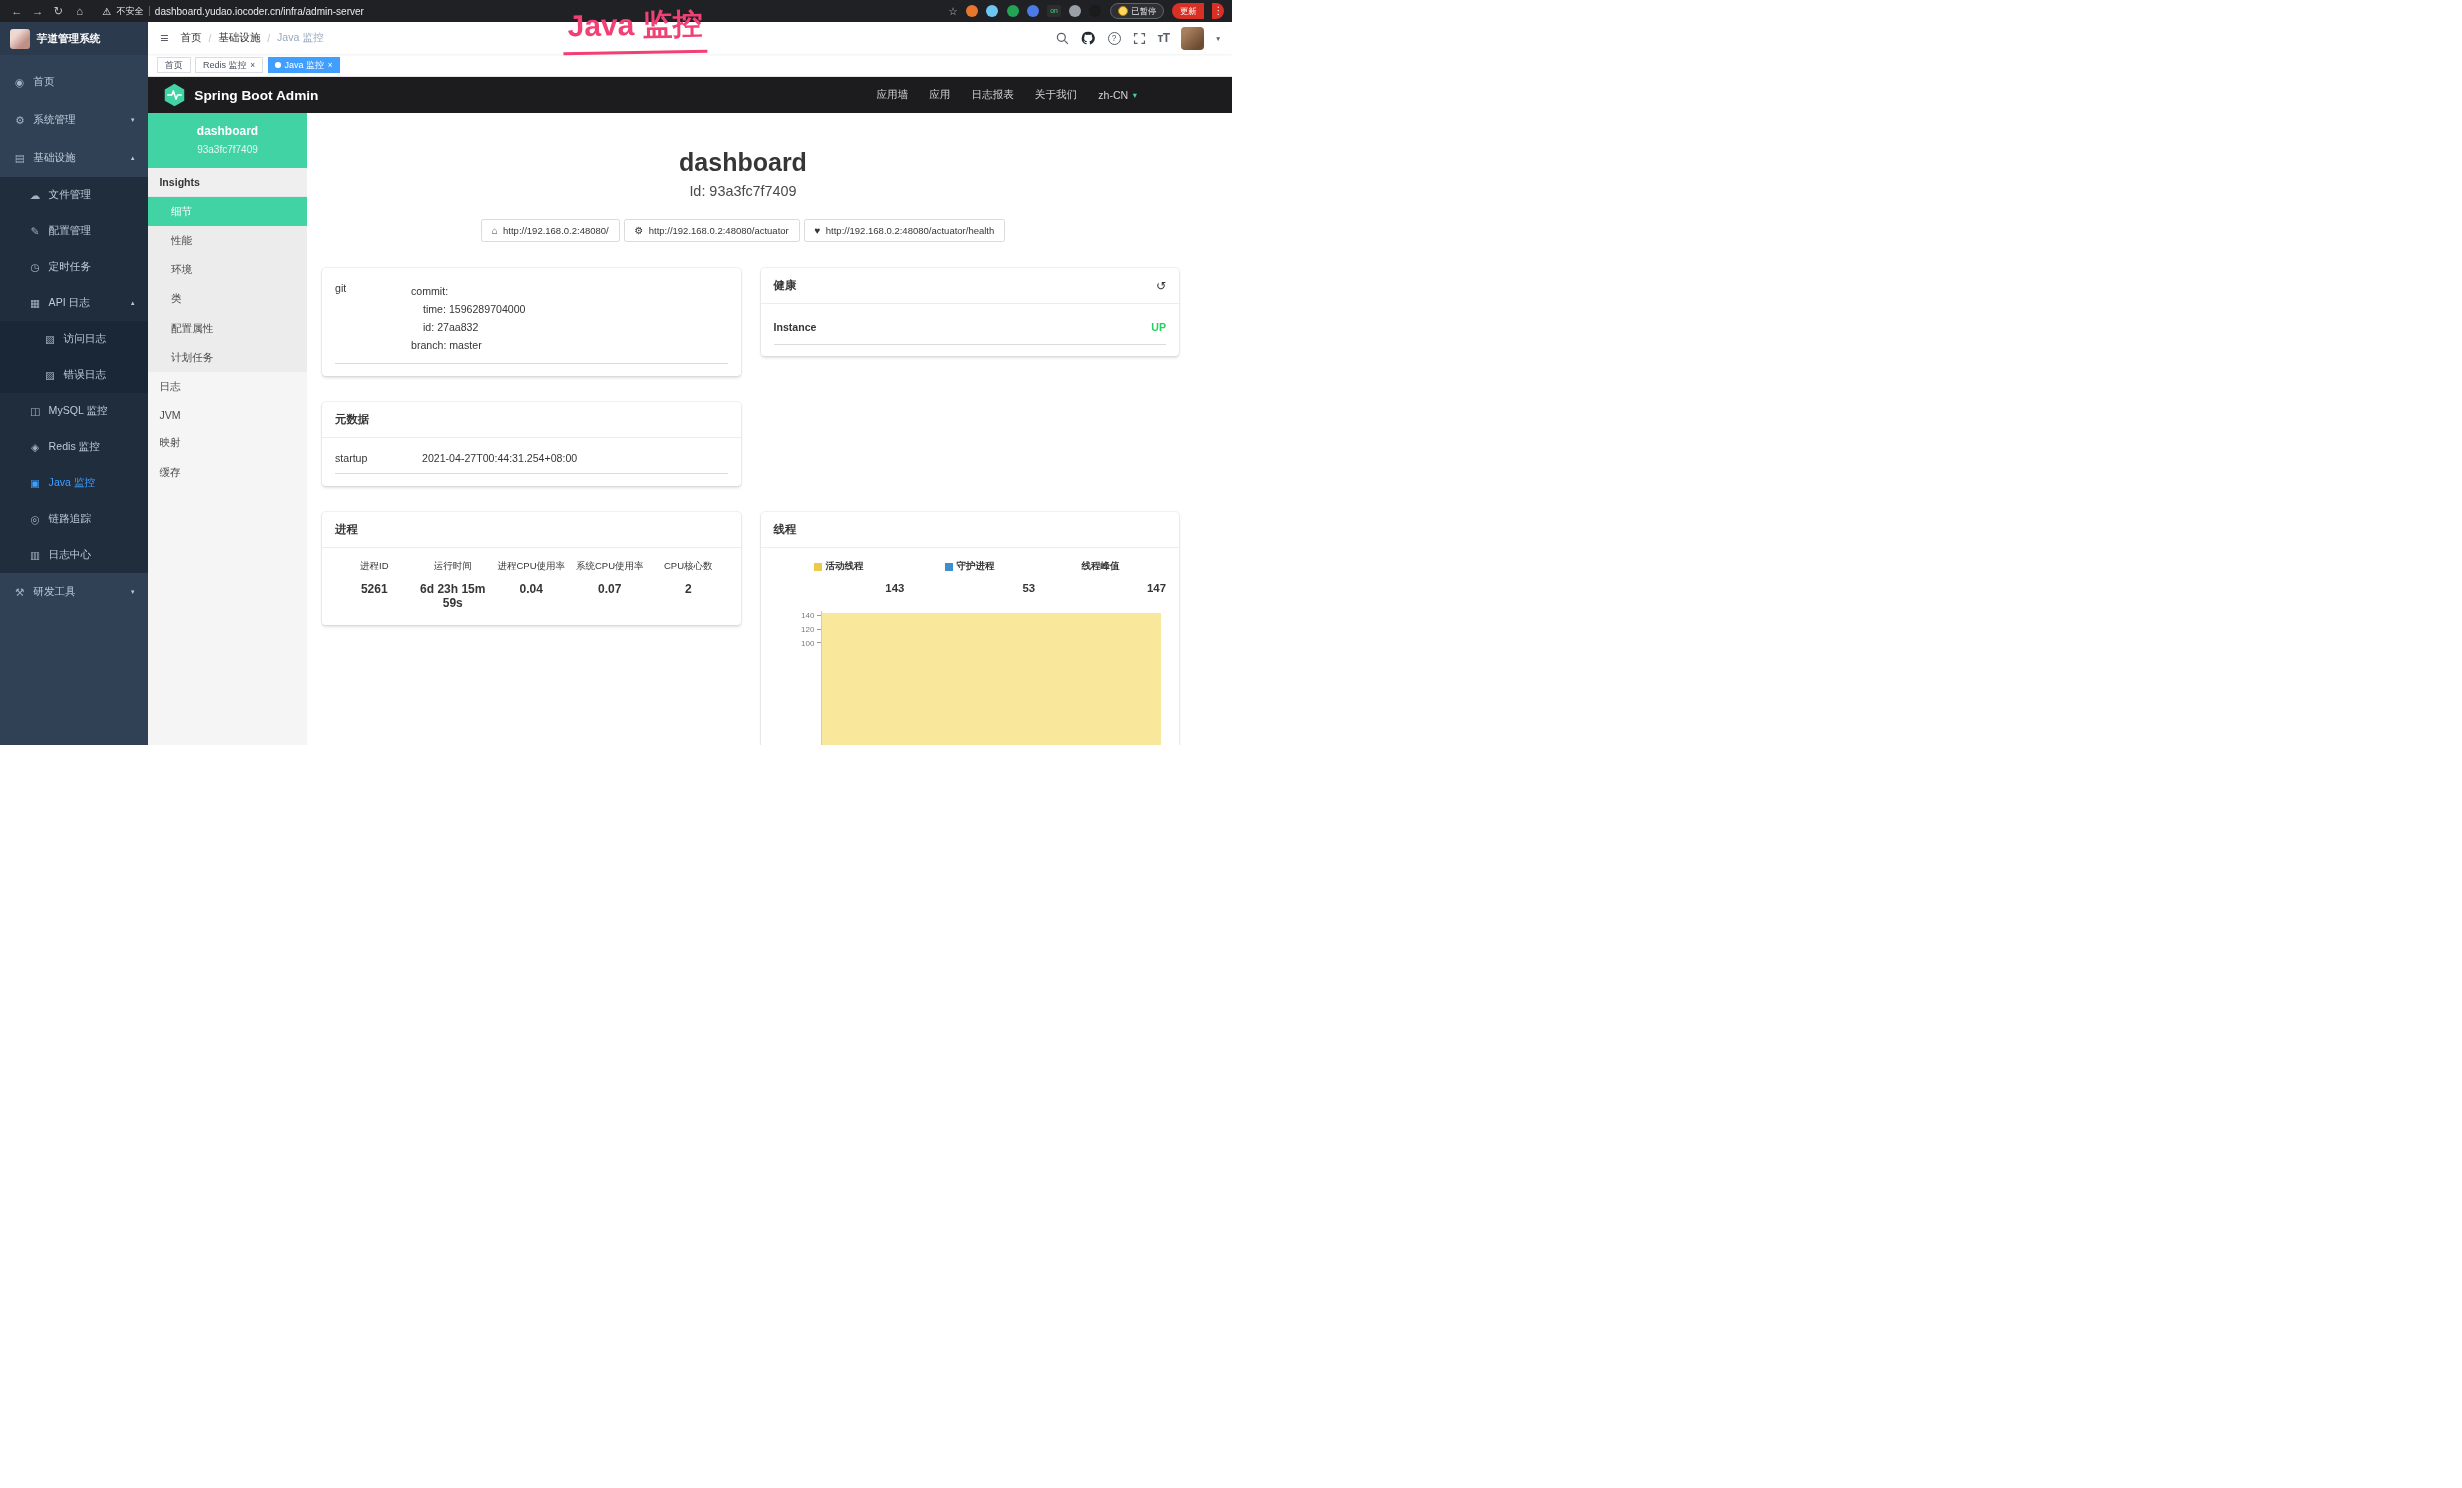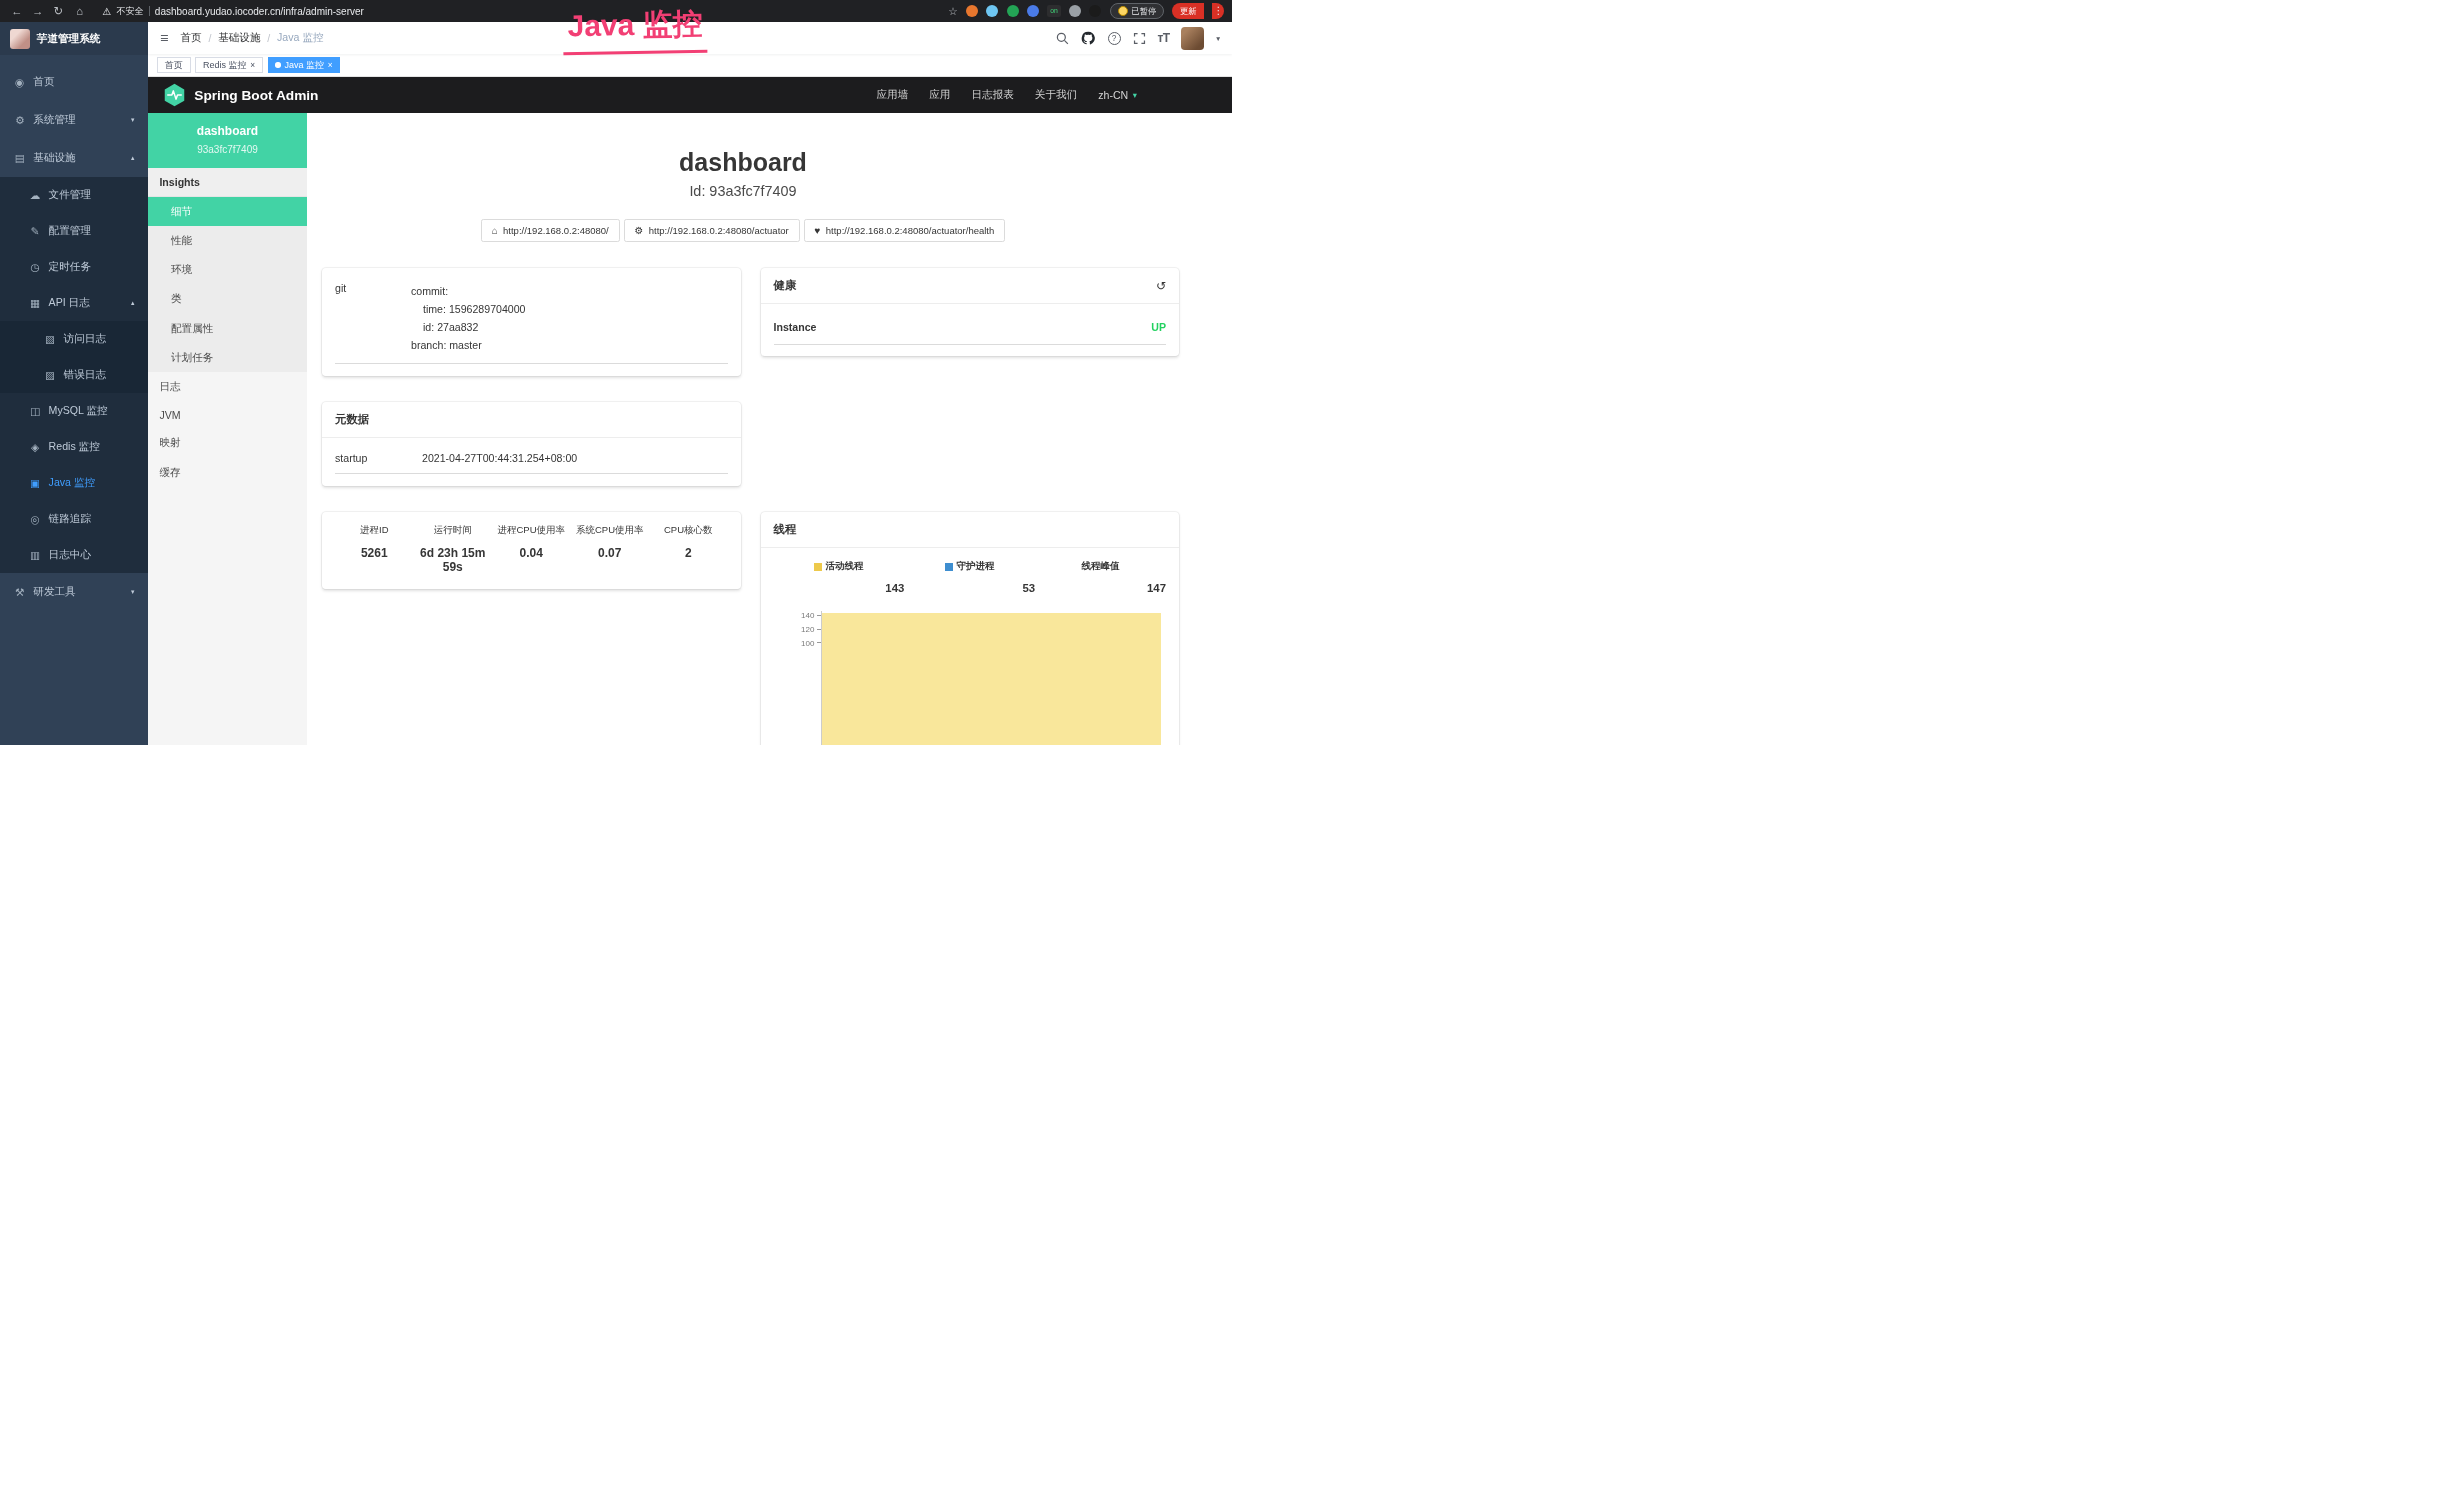--- a/index.html
+++ b/index.html
@@ -400,20 +400,23 @@
                     </div>
                   </div>
                 </div>
               </div>
               <div class="ccol"></div>
             </div>
 
             <div class="crow">
               <div class="ccol">
                 <div class="card">
+                  <div class="card-head">
+                    <span>进程</span>
+                  </div>
                   <div class="card-body">
                     <div class="pcols">
                       <div class="pcol">
                         <div class="pl">进程ID</div>
                         <div class="pv">5261</div>
                       </div>
                       <div class="pcol">
                         <div class="pl">运行时间</div>
                         <div class="pv">6d 23h 15m 59s</div>
                       </div>

